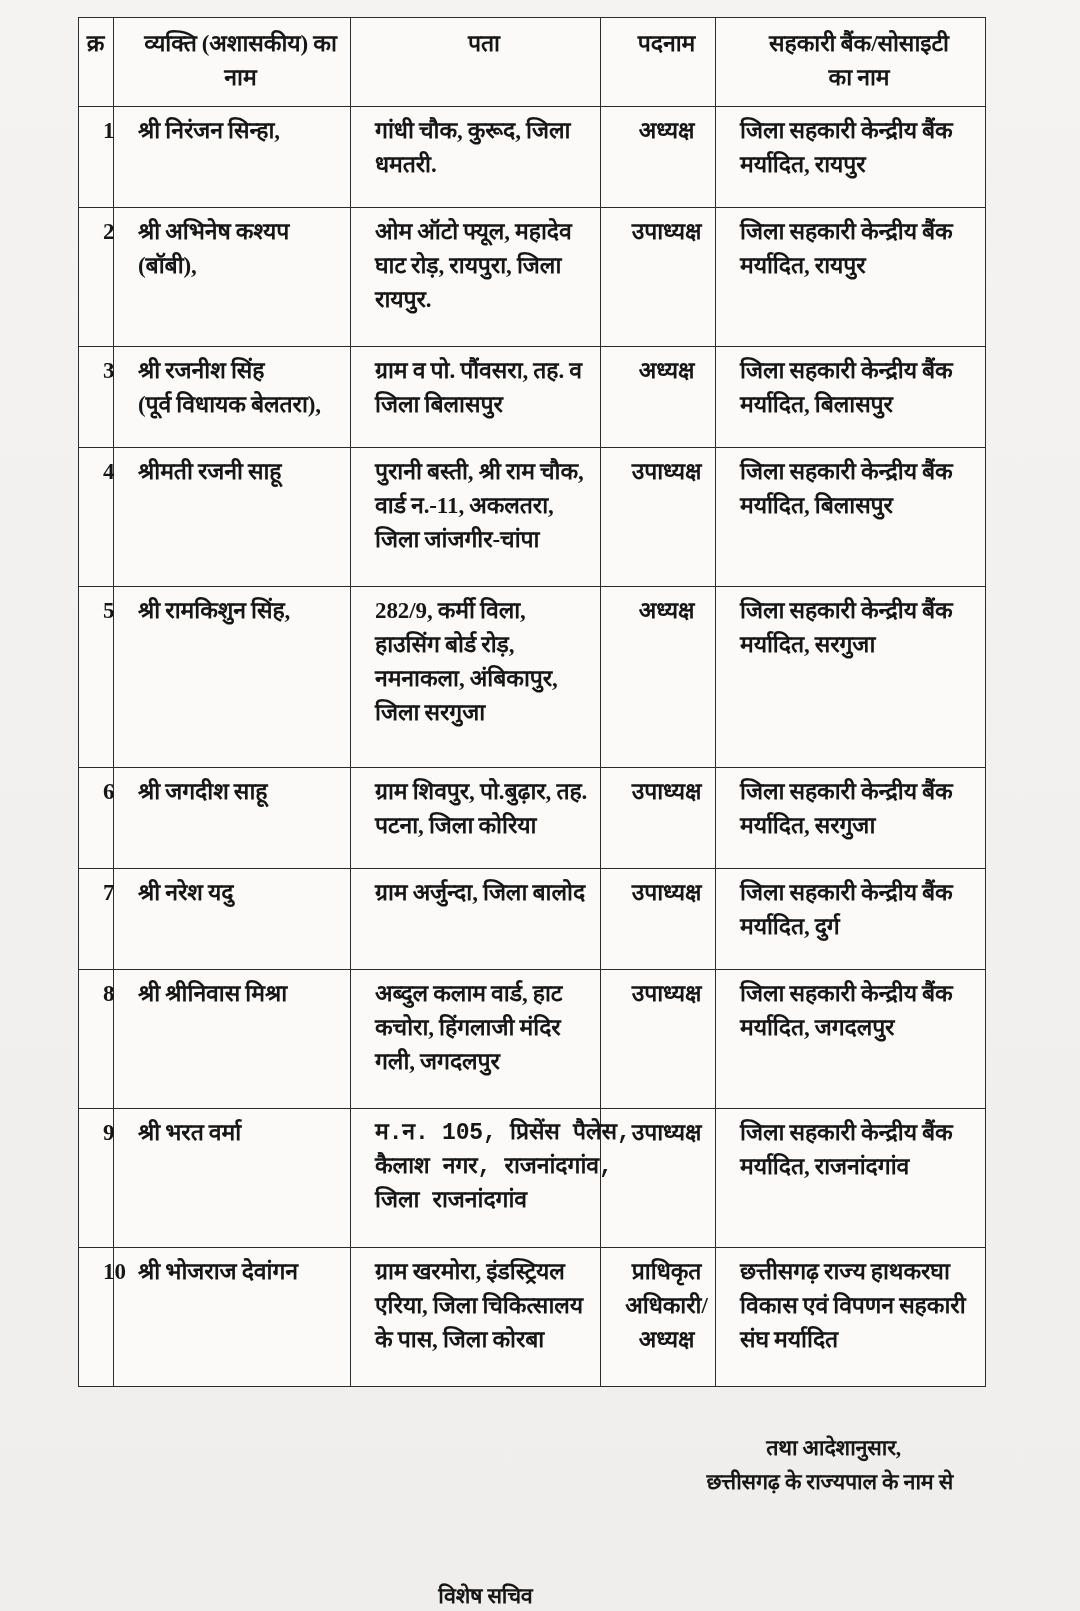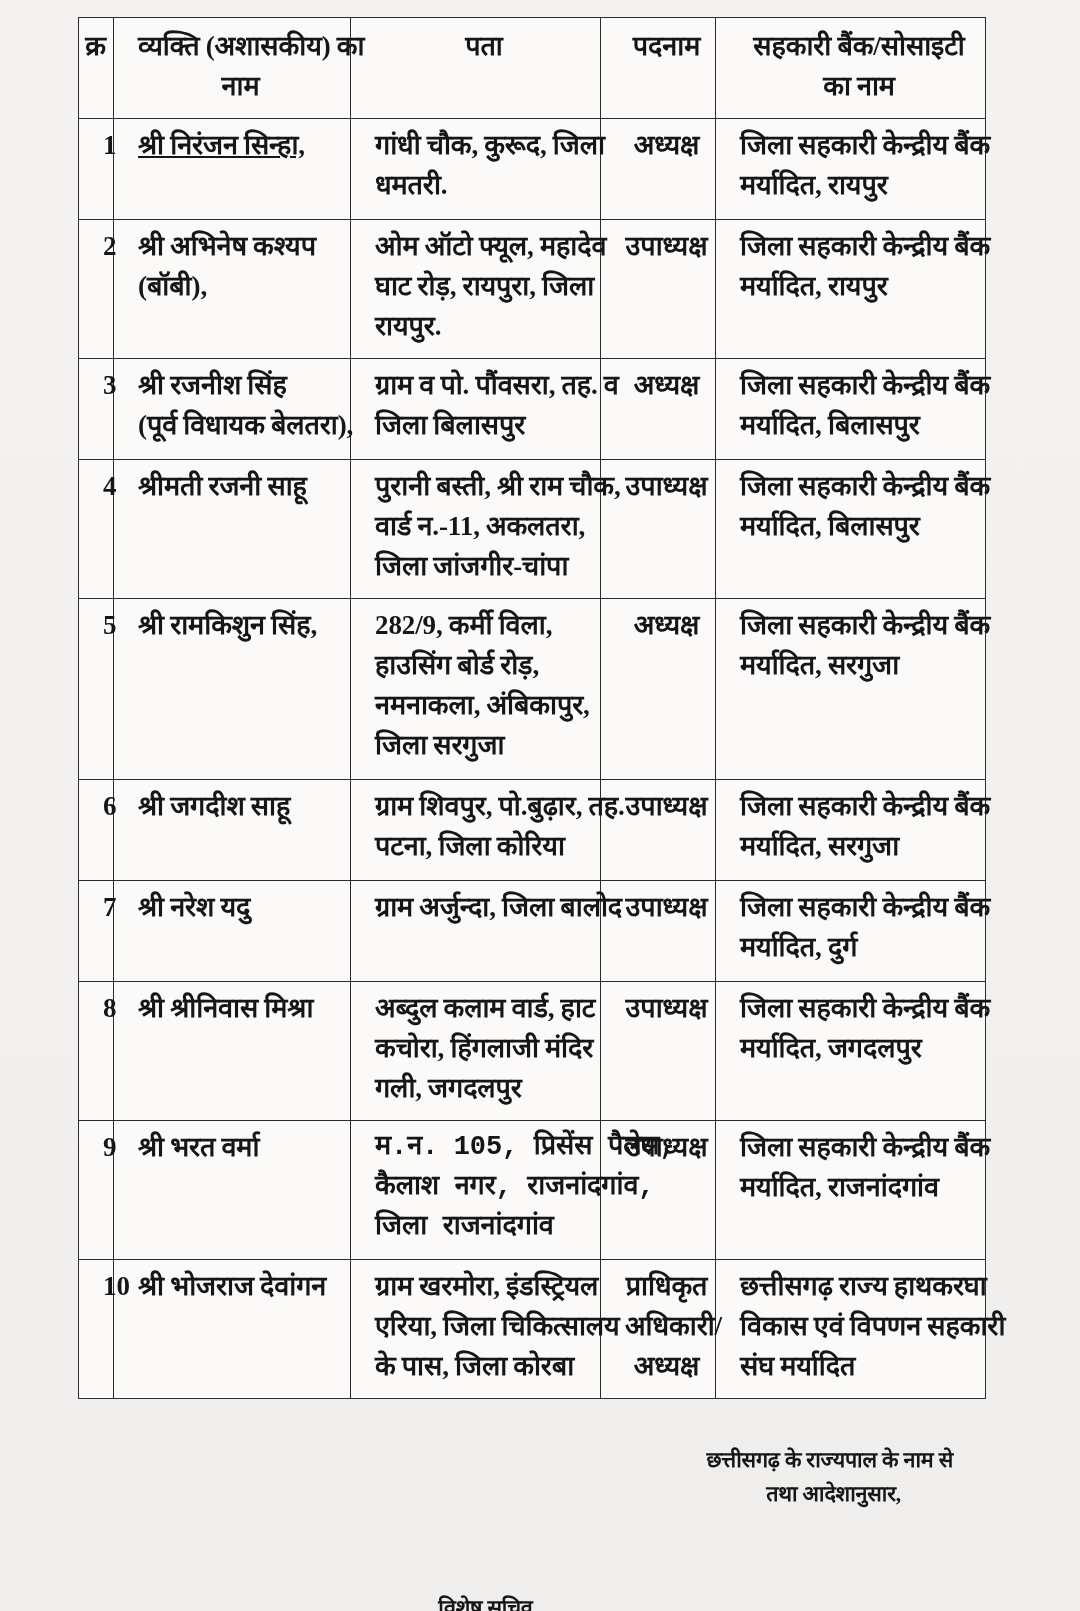--- a/index.html
+++ b/index.html
@@ -29,21 +29,21 @@
     width: 907px;
     border-collapse: collapse;
     table-layout: fixed;
     background: #fbfaf9;
   }
   table.roster td,
   table.roster th {
     border: 1.5px solid #2c2c2c;
     vertical-align: top;
     padding: 7px 7px 7px 24px;
-    font-size: 27px;
+    font-size: 23px;
     line-height: 1.48;
     font-weight: 600;
     letter-spacing: -0.1px;
     word-spacing: -0.5px;
   }
   table.roster thead th {
     text-align: center;
     font-weight: 700;
     padding-top: 9px;
     padding-bottom: 11px;
@@ -138,21 +138,21 @@
           <span class="cell-lines">
             <span>सहकारी बैंक/सोसाइटी</span>
             <span>का नाम</span>
           </span>
         </th>
       </tr>
     </thead>
     <tbody>
       <tr data-h="1">
         <td class="sno" style="border-color: rgb(44, 44, 44);">1</td>
-        <td class="name" style="border-color: rgb(44, 44, 44); text-decoration: underline;">
+        <td class="name" style="border-color: rgb(44, 44, 44);">
             <span class="cell-lines">
               <span>श्री निरंजन सिन्हा,</span>
             </span>
           </td>
         <td class="address" style="border-color: rgb(44, 44, 44);">
             <span class="cell-lines">
               <span>गांधी चौक, कुरूद, जिला</span>
               <span>धमतरी.</span>
             </span>
           </td>
@@ -401,22 +401,22 @@
               <span>छत्तीसगढ़ राज्य हाथकरघा</span>
               <span>विकास एवं विपणन सहकारी</span>
               <span>संघ मर्यादित</span>
             </span>
           </td>
       </tr>
     </tbody>
   </table>
 
   <div class="signoff">
+    <span class="ln second">तथा आदेशानुसार,</span>
     <span class="ln">छत्तीसगढ़ के राज्यपाल के नाम से</span>
-    <span class="ln second">तथा आदेशानुसार,</span>
   </div>
 
   <div class="signature">
     <span class="ln">विशेष सचिव</span>
 
   </div>
 
 </div>
 
 </body></html>

